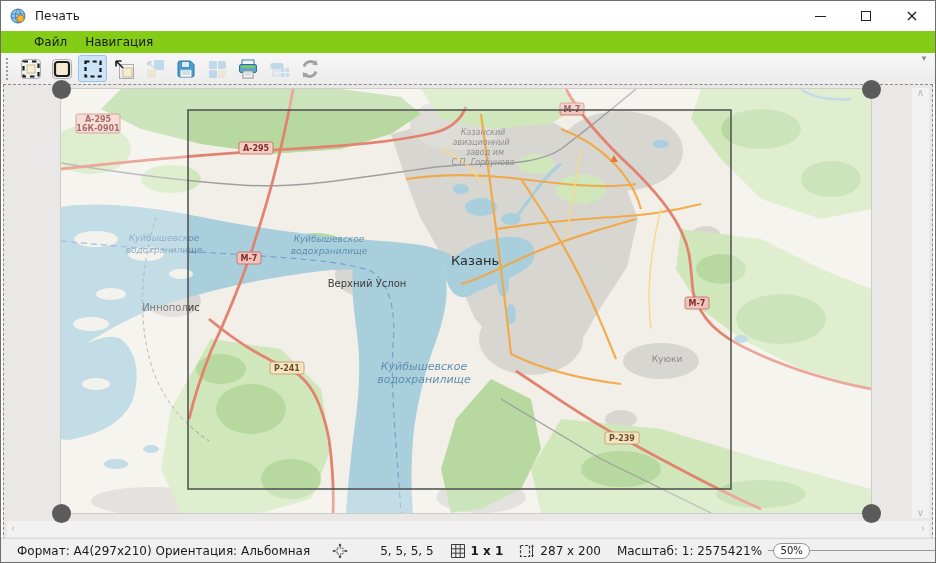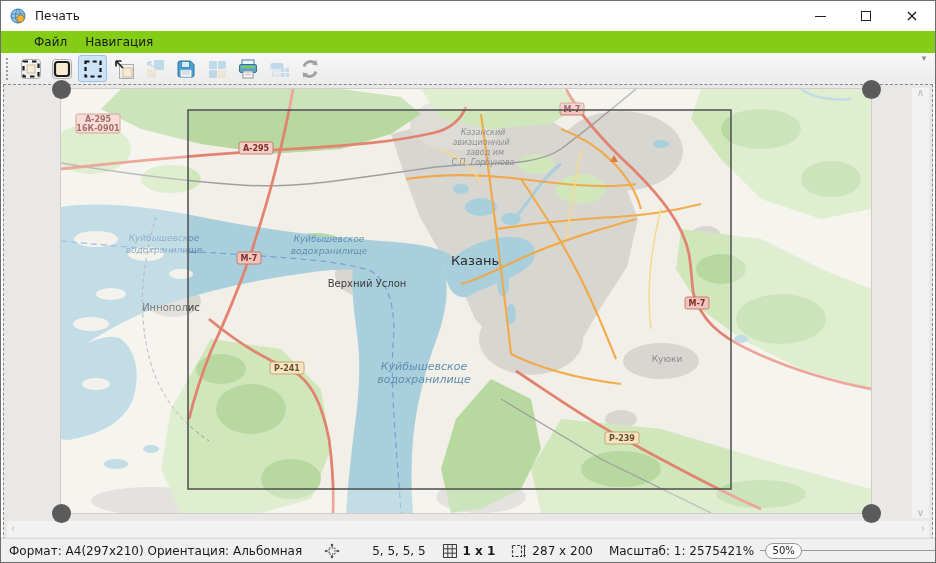--- a/index.html
+++ b/index.html
@@ -30,21 +30,21 @@
   .tb-overflow{position:absolute;right:4px;top:2px;width:14px;height:14px;color:#8a8a8a;font-size:9px;line-height:7px;text-align:center;}
   
   .client{position:absolute;top:83px;left:2px;width:930px;height:456px;background:#e9e8e7;border:1px dashed #8a8a8a;}
   .map{position:absolute;left:57px;top:4px;width:810px;height:424px;box-shadow:0 0 0 1px #cfcdc9;}
   .handle{position:absolute;width:19px;height:19px;border-radius:50%;background:#5b5b5b;z-index:5;}
   .h-tl{left:48px;top:-5px;} .h-tr{left:858px;top:-5px;} .h-bl{left:48px;top:419px;} .h-br{left:858px;top:419px;}
   .vscroll{position:absolute;top:3px;right:3px;width:17px;height:430px;background:#f2f2f2;display:flex;flex-direction:column;justify-content:space-between;align-items:center;}
   .hscroll{position:absolute;left:3px;right:3px;bottom:2px;height:16px;background:#f2f2f2;display:flex;justify-content:space-between;align-items:center;padding:0 4px;}
   .scroll-arrow{color:#b3b3b3;font-size:10px;line-height:10px;}
   
-  .statusbar{position:absolute;left:0;right:0;bottom:0;height:24px;background:#f0f0f0;border-top:1px solid #d7d7d7;display:flex;align-items:center;padding:0 8px;font-size:12px;color:#1a1a1a;white-space:nowrap;}
+  .statusbar{position:absolute;left:0;right:0;bottom:0;height:24px;background:#f0f0f0;border-top:1px solid #d7d7d7;display:flex;align-items:center;padding:0 16px;font-size:12px;color:#1a1a1a;white-space:nowrap;}
   .status-group{display:flex;align-items:center;gap:5px;}
   .sg-margins{margin-left:22px;gap:32px;} .sg-grid{margin-left:16px;font-weight:bold;} .sg-size{margin-left:16px;align-items:center;} .sg-scale{margin-left:16px;justify-content:flex-end;}
   .zoom-area{margin-left:auto;display:flex;align-items:center;gap:6px;}
   .slider{position:relative;width:200px;height:18px;}
   .slider-track{position:absolute;left:0;right:0;top:8px;height:1px;background:#9b9b9b;}
   .slider-thumb{position:absolute;left:5px;top:1px;width:37px;height:16px;background:#fcfcfc;border:1px solid #979797;border-radius:8px;display:flex;align-items:center;justify-content:center;font-size:10px;color:#222;}
   text{font-family:"DejaVu Sans","Liberation Sans",sans-serif;}
 </style>
 </head>
 <body>

